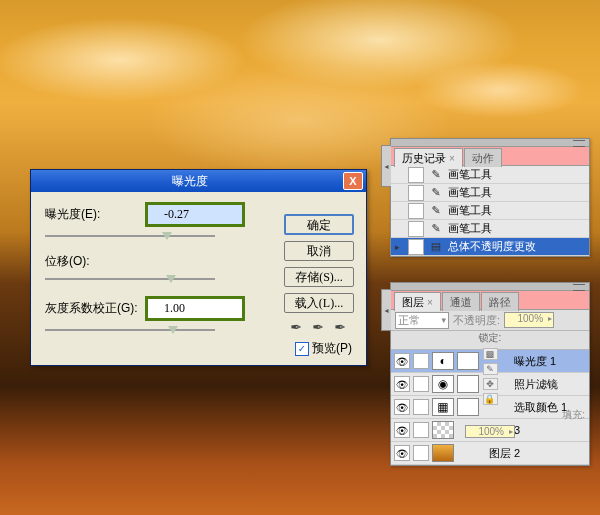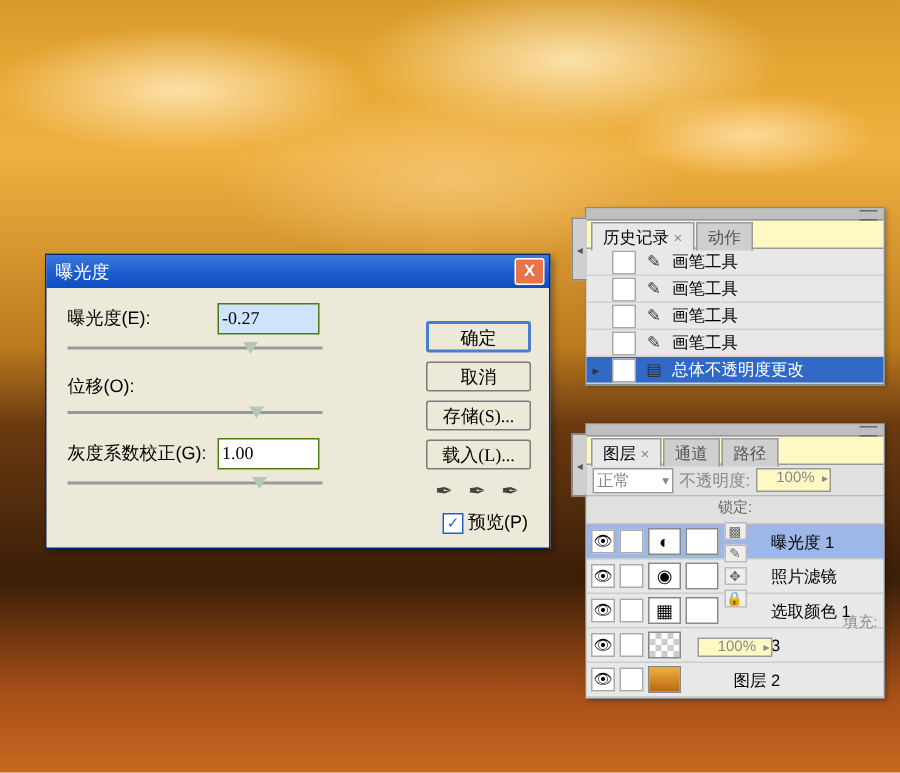--- a/index.html
+++ b/index.html
@@ -5,42 +5,42 @@
   html,body{margin:0;padding:0;width:600px;height:515px;overflow:hidden;font-family:"Microsoft YaHei","SimSun",Tahoma,sans-serif;font-size:12px;}
   .bg{position:absolute;inset:0;background:linear-gradient(to bottom,#d89a2c 0%,#e8a834 10%,#f0b040 20%,#bb7a1e 45%,#6b3a10 55%,#3a1e08 75%,#a85018 90%,#c86820 100%);}
   .clouds{position:absolute;inset:0;background:
     radial-gradient(ellipse 180px 60px at 120px 60px, rgba(255,230,180,.9), transparent 70%),
     radial-gradient(ellipse 200px 70px at 380px 40px, rgba(255,235,190,.85), transparent 70%),
     radial-gradient(ellipse 220px 80px at 300px 120px, rgba(245,200,120,.8), transparent 70%),
     radial-gradient(ellipse 120px 40px at 500px 90px, rgba(255,225,170,.85), transparent 70%);}
   
   .dlg{position:absolute;left:30px;top:169px;width:335px;height:195px;background:#ece9d8;border:1px solid #0a246a;box-shadow:2px 2px 4px rgba(0,0,0,.3);}
   .dlg-title{height:22px;background:linear-gradient(to bottom,#3a79e0,#1f5ecf 50%,#0d4dc1);color:#fff;display:flex;align-items:center;padding:0 3px 0 6px;font-size:12px;}
-  .dlg-title-text{flex:1;}
+  .dlg-title-text{flex:1;text-align:center;}
   .dlg-close{width:18px;height:16px;background:#e7744a;border:1px solid #fff;border-radius:2px;display:flex;align-items:center;justify-content:center;color:#fff;font-weight:bold;font-size:11px;cursor:pointer;}
   .dlg-body{padding:10px 12px 8px 14px;position:relative;height:calc(100% - 22px);box-sizing:border-box;}
   .row{display:flex;align-items:center;margin-bottom:2px;}
   .lbl{width:100px;}
-  .inp{width:62px;height:17px;border:1px solid #4d7c0f;padding:1px 2px;font:12px Tahoma;}
+  .inp{width:62px;height:17px;border:3px solid #4d7c0f;padding:1px 16px;font:12px Tahoma;}
   .slider{width:170px;height:14px;position:relative;margin:0 0 10px 0;}
   .slider-track{position:absolute;left:0;right:0;top:6px;height:2px;background:#999;}
   .slider-thumb{position:absolute;top:3px;width:0;height:0;border-left:5px solid transparent;border-right:5px solid transparent;border-top:8px solid #b8c8b0;margin-left:-5px;}
   .btncol{position:absolute;right:12px;top:22px;display:flex;flex-direction:column;gap:6px;}
   .btn{width:70px;height:20px;border:1px solid #7a7a7a;background:#ece9d8;font:12px Tahoma;border-radius:2px;cursor:pointer;}
   .btn.def{border:2px solid #4a7ec9;height:21px;}
   .eyedrops{position:absolute;right:18px;bottom:30px;display:flex;gap:6px;}
   .eyedrop{width:16px;height:16px;display:flex;align-items:center;justify-content:center;font-size:14px;color:#444;cursor:pointer;}
   .preview{position:absolute;right:14px;bottom:8px;display:flex;align-items:center;gap:3px;}
   .cb{width:12px;height:12px;border:1px solid #1f5ecf;background:#fff;display:flex;align-items:center;justify-content:center;font-size:10px;color:#1f5ecf;cursor:pointer;}
   
   .panel{position:absolute;background:#d6d6d6;border:1px solid #8a8a8a;box-shadow:1px 1px 3px rgba(0,0,0,.25);font-size:11px;}
   .panel-top{height:7px;background:#bfbfbf;border-bottom:1px solid #999;position:relative;}
   .panel-top::after{content:"";position:absolute;right:4px;top:1px;width:12px;height:5px;border-top:1px solid #666;border-bottom:1px solid #666;}
   .panel-collapse{position:absolute;left:-10px;top:6px;width:9px;height:40px;background:#cfcfcf;border:1px solid #8a8a8a;border-right:none;font-size:8px;color:#555;display:flex;align-items:center;justify-content:center;cursor:pointer;}
-  .tabs{display:flex;align-items:center;height:18px;background:#fef9c3;padding-left:3px;border-bottom:1px solid #999;}
+  .tabs{display:flex;align-items:center;height:18px;background:#fca5a5;padding-left:3px;border-bottom:1px solid #999;}
   .tab{padding:2px 7px 1px;background:#e8e8e8;border:1px solid #999;border-bottom:none;margin-right:1px;font-size:11px;cursor:pointer;position:relative;top:1px;}
   .tab.inactive{background:#cfcfcf;color:#555;}
   .tab .x{margin-left:3px;color:#888;font-size:10px;}
   .plist{background:#e8e8e8;}
   .prow{display:flex;align-items:center;height:17px;padding:0 4px;border-bottom:1px solid #d0d0d0;gap:5px;}
   .prow.sel{background:#3169c6;color:#fff;}
   .vis{width:14px;height:14px;border:1px solid #aaa;background:#fff;display:flex;align-items:center;justify-content:center;font-size:10px;cursor:pointer;}
   .hicon{width:14px;height:14px;display:flex;align-items:center;justify-content:center;font-size:11px;color:#333;}
   .larrow{width:8px;font-size:9px;color:#333;}
   

